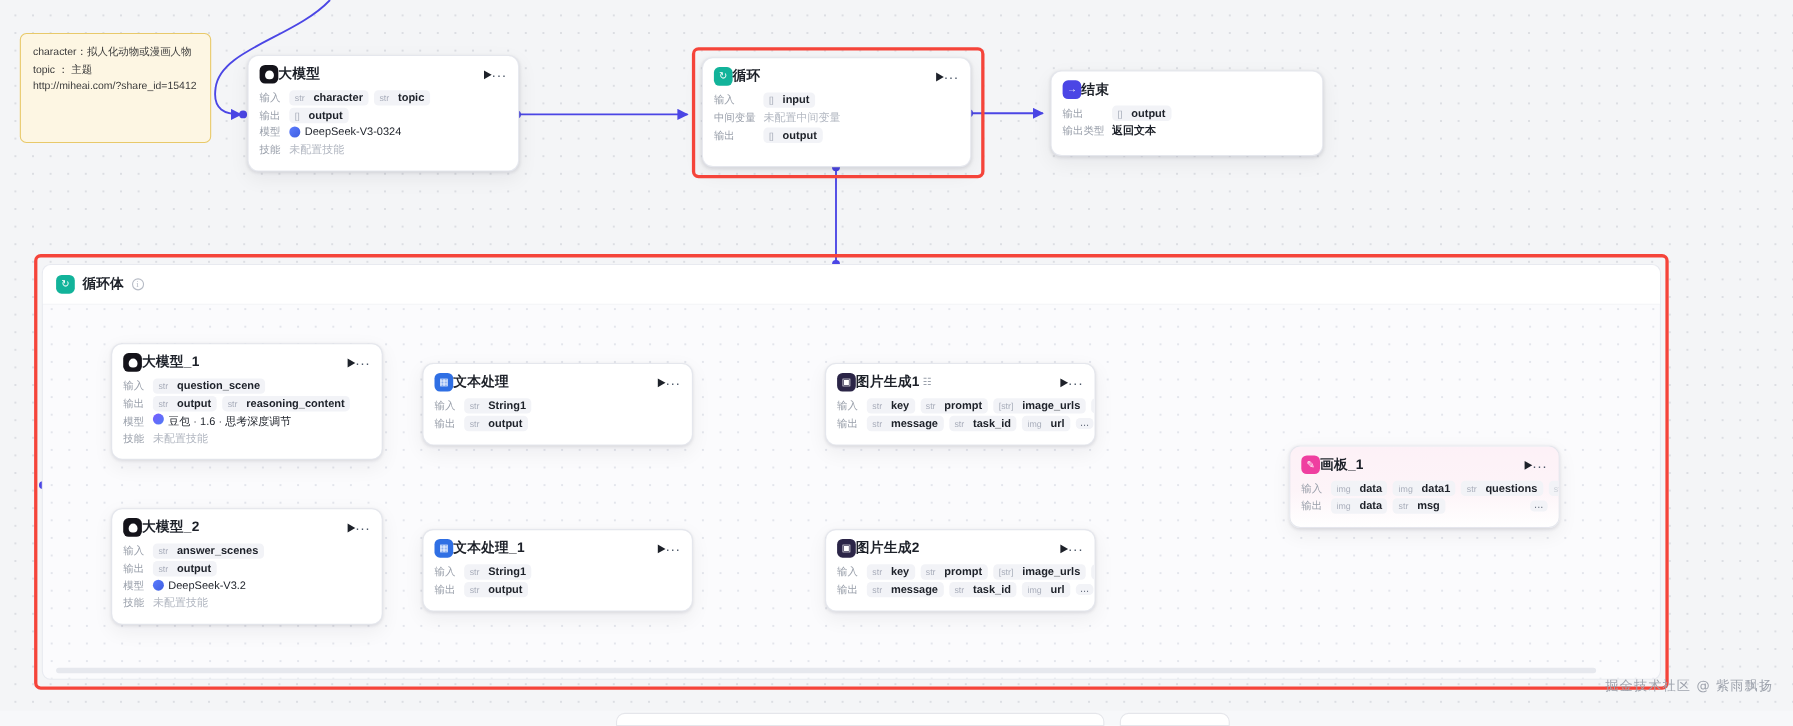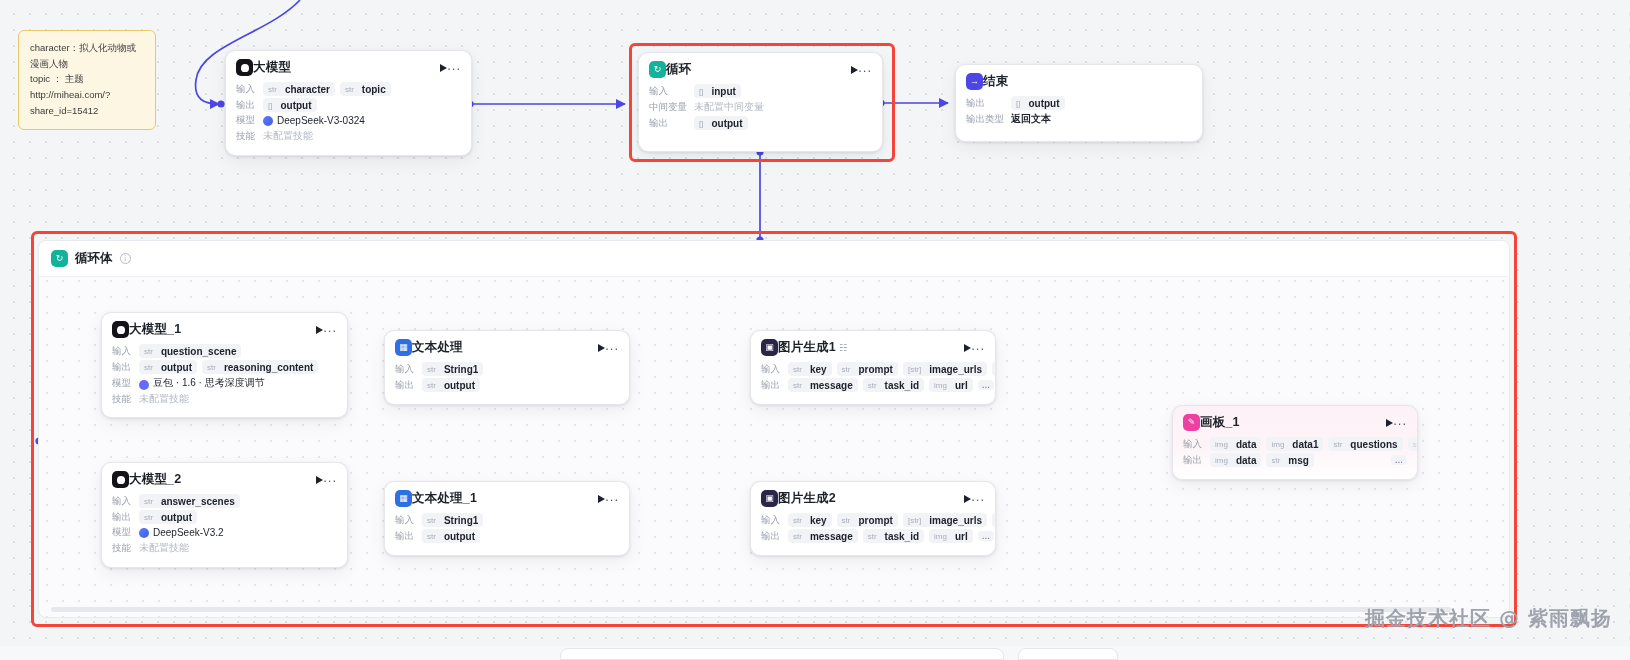--- a/index.html
+++ b/index.html
@@ -54,21 +54,21 @@
   .chip {
     display:inline-flex; align-items:center; gap:8px;
     background:#f2f3f7; border-radius:4px; padding:1.5px 5px;
     font-size:10px; color:#1d2129; font-weight:700;
   }
   .chip .tt { font-size:8px; color:#a9aebb; font-weight:400; }
   .chip.dim { color:#b9bdc7; }
   .chip.dim .tt { color:#ccd0d8; }
   .plain { font-size:10px; color:#b3b8c2; }
   .plain.dark { color:#1d2129; font-weight:700; }
-  .model-line { display:flex; align-items:flex-end; gap:4px; font-size:10px; color:#1d2129; }
+  .model-line { display:flex; align-items:flex-start; gap:4px; font-size:10px; color:#1d2129; }
   .m-ico { width:10px; height:10px; border-radius:50%; flex:0 0 auto; }
   .m-ds { background:linear-gradient(135deg,#5b7cff,#3f5fe0); }
   .m-db { background:linear-gradient(135deg,#7b5bff,#4e7cf5); }
   .ellipsis-badge {
     background:#f2f3f7; border-radius:4px; padding:1px 4px; font-size:10px;
     color:#6b7280; line-height:8px; cursor:pointer;
   }
 
   
   .sel {
@@ -100,23 +100,22 @@
     color:#b6bbc5; font-size:8px; display:flex; align-items:center; justify-content:center;
     font-family:"Liberation Serif",serif;
   }
   .scroll-x {
     position:absolute; left:12px; bottom:5px; height:5px; width:1400px;
     background:#e6e8ee; border-radius:3px;
   }
 
   
   .watermark {
-    position:absolute; font-size:20px; color:#9ea3ad; letter-spacing:1px;
+    position:absolute; font-size:12px; color:#9ea3ad; letter-spacing:1px;
     font-family:"DejaVu Sans",sans-serif;
-    font-weight:bold;
   }
   .bottombar {
     position:absolute; left:0; right:0; bottom:0; height:14px; background:#f7f8fa;
   }
   .btm-pill {
     position:absolute; bottom:0; height:12px; background:#fff;
     border:1px solid #e5e6eb; border-radius:8px 8px 0 0;
   }
 </style>
 </head>
@@ -177,21 +176,21 @@
       <circle cx="750" cy="371" r="3.6"></circle>
         <circle cx="995" cy="371" r="3.6"></circle>
       <circle cx="750" cy="521" r="3.6"></circle>
         <circle cx="995" cy="521" r="3.6"></circle>
       <circle cx="1172" cy="443" r="3.6"></circle>
         <circle cx="1417" cy="443" r="3.6"></circle>
       <circle cx="1486" cy="442" r="3.6"></circle>
     </g>
   </svg>
 
-  <div class="note" style="left:18px; top:30px; width:138px; height:100px;">
+  <div class="note" style="left:18px; top:30px; width:174px; height:100px;">
     <div>character：拟人化动物或漫画人物</div>
     <div>topic ： 主题</div>
     <div>http://miheai.com/?share_id=15412</div>
   </div>
 
   <div class="node" style="left:225px; top:50px; width:247px; height:106px;">
     <div class="node-head">
       <span class="node-ico ico-llm">
           <i class="blob"></i>
         </span>

